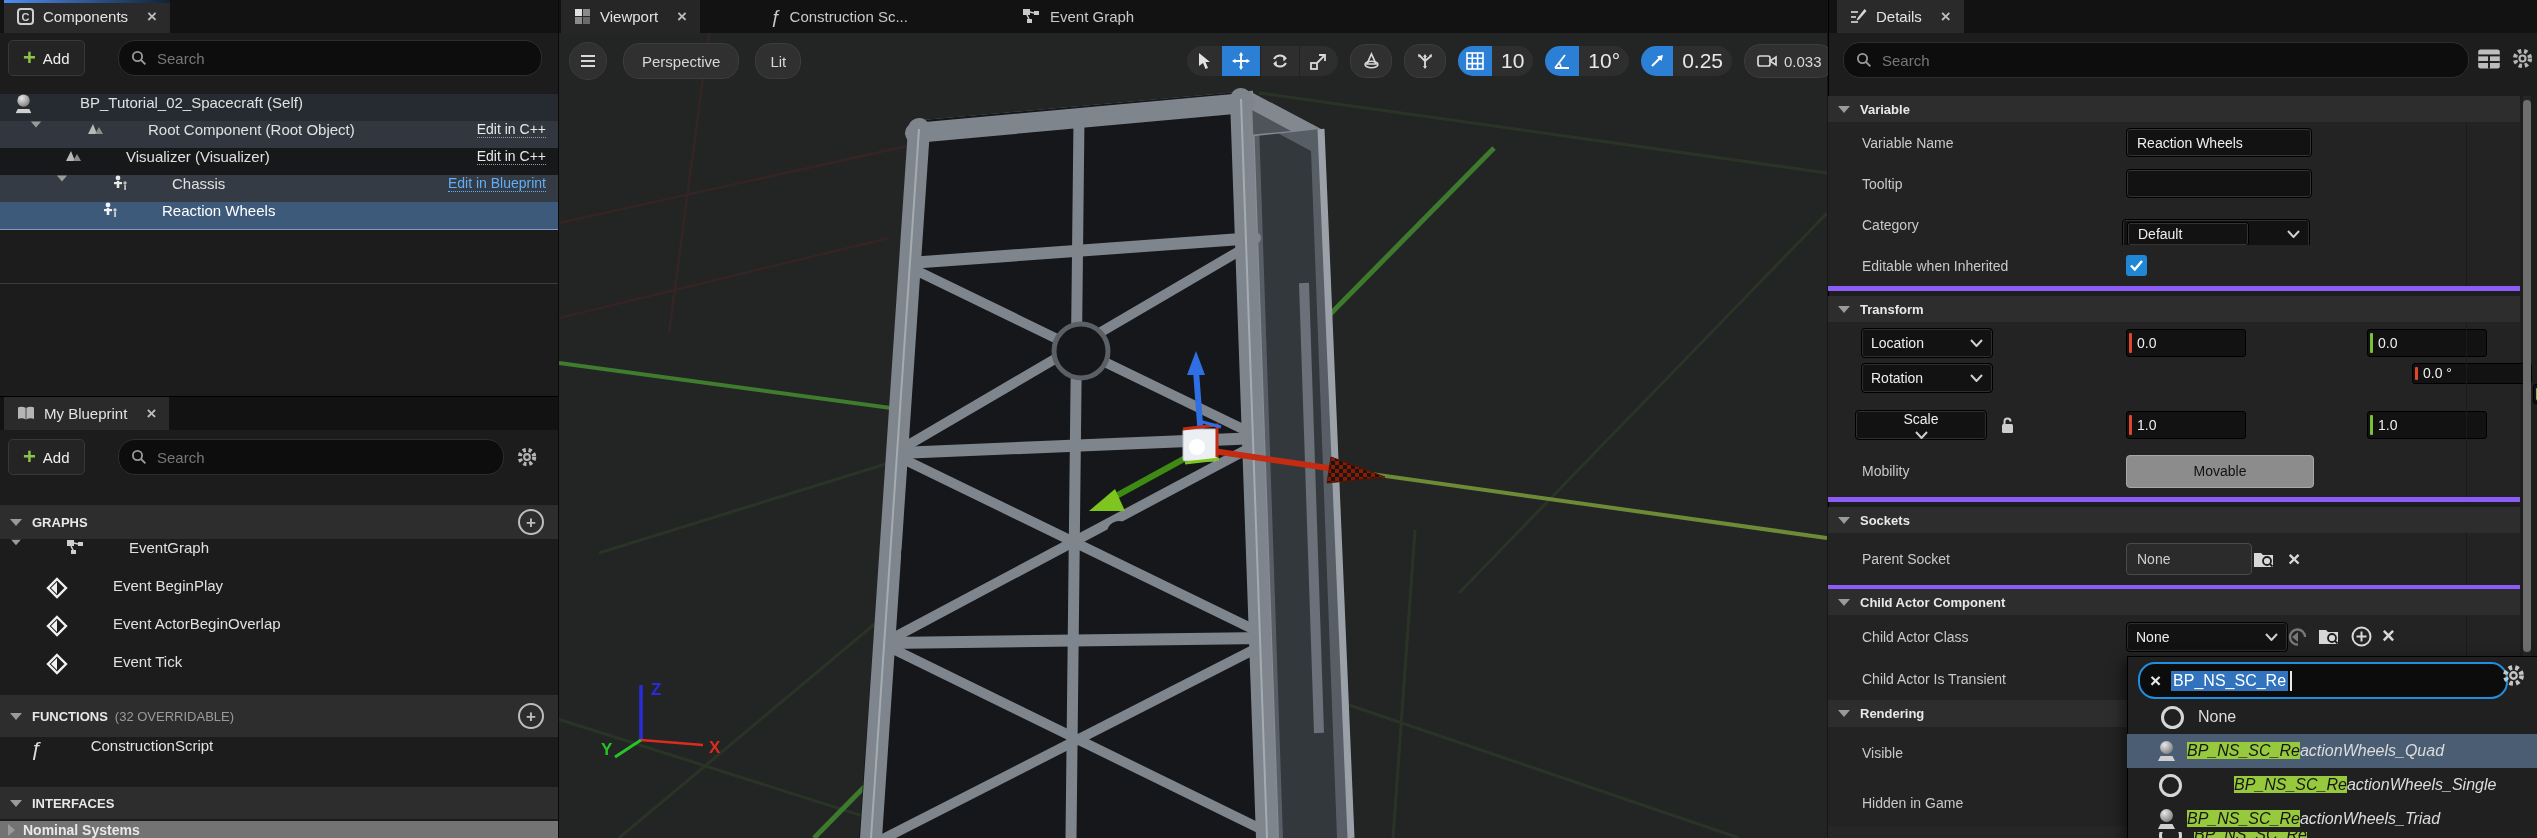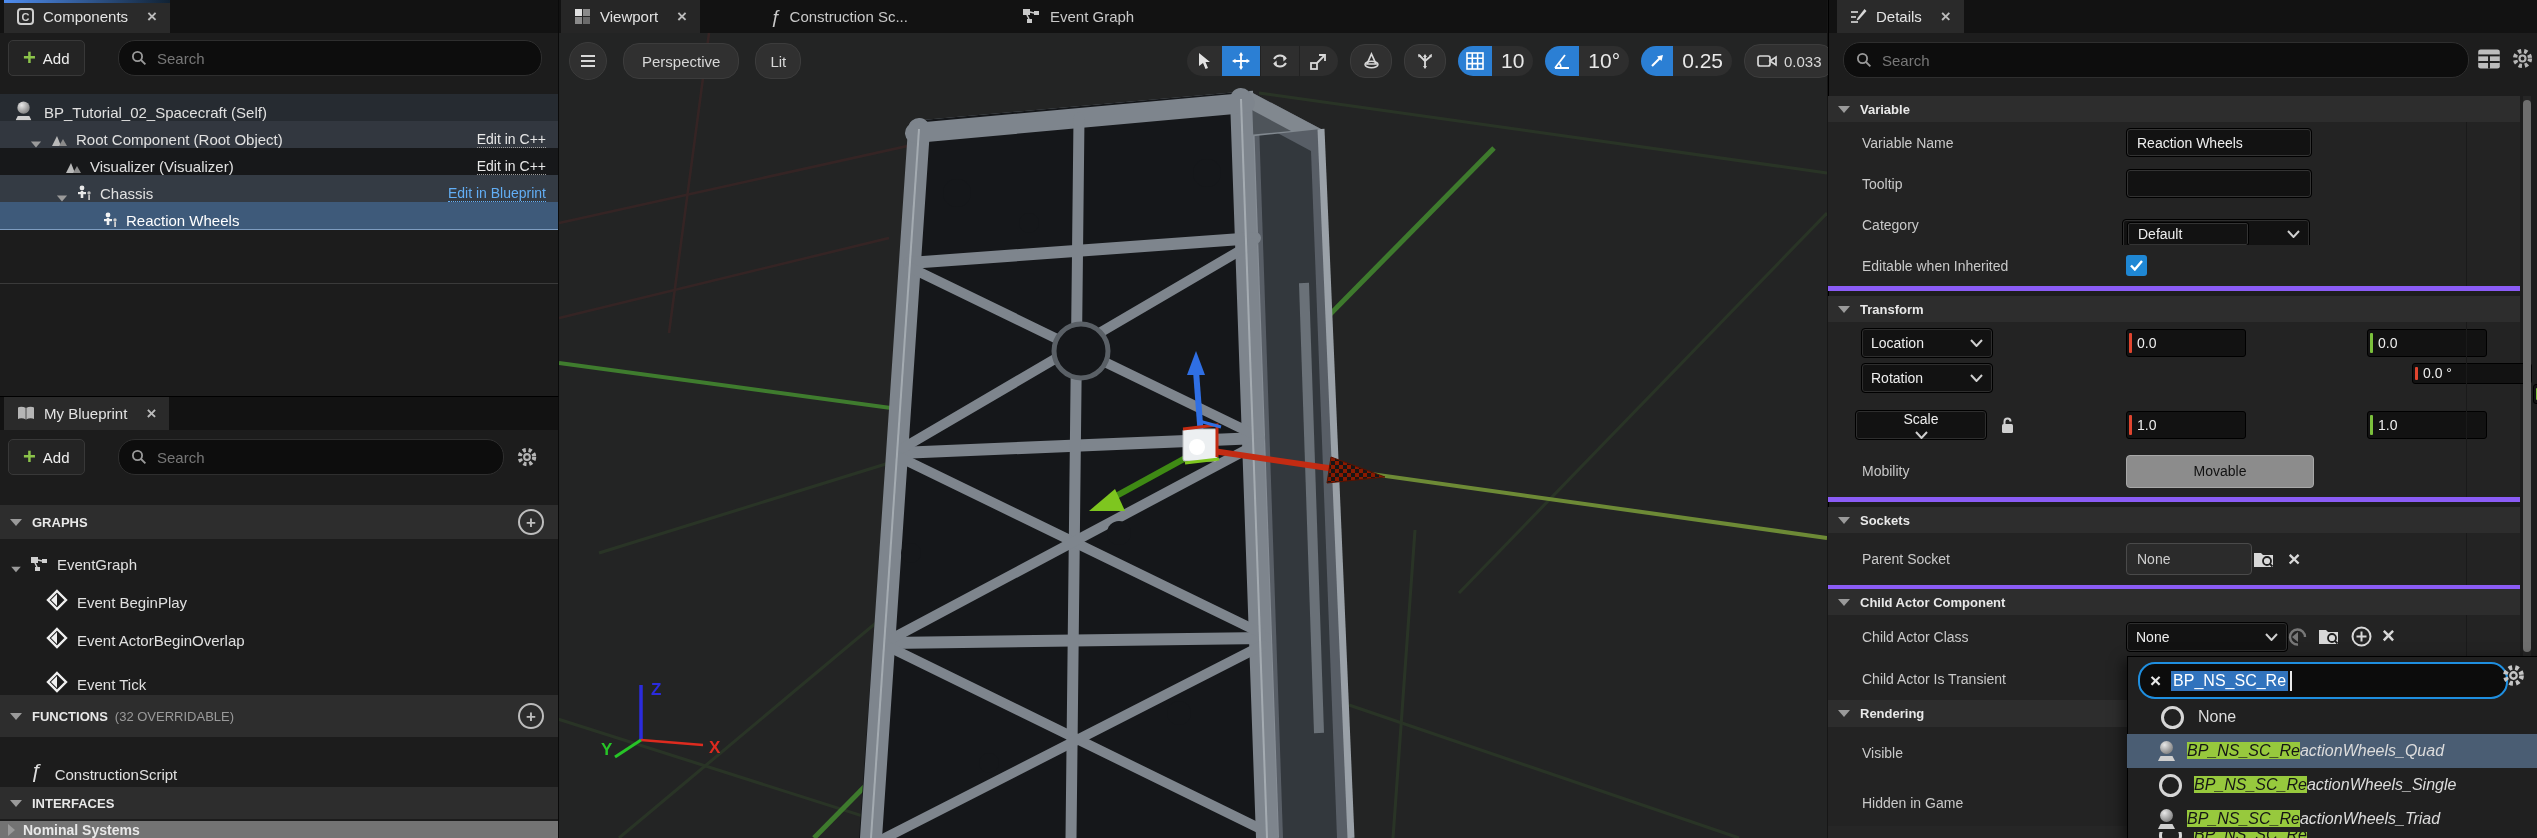--- a/index.html
+++ b/index.html
@@ -27,21 +27,21 @@
   .search input::placeholder{color:#777;}
   .hdr{display:flex;align-items:center;background:#2d2d2d;color:#e8e8e8;font-weight:bold;font-size:13px;}
   .hdr .tri{margin:0 10px 0 10px;}
   .tri{width:0;height:0;border-left:6px solid transparent;border-right:6px solid transparent;
        border-top:7px solid #9a9a9a;}
   .tri-r{width:0;height:0;border-top:6px solid transparent;border-bottom:6px solid transparent;
        border-left:7px solid #9a9a9a;}
   .plusc{width:22px;height:22px;border:2px solid #bdbdbd;border-radius:50%;color:#bdbdbd;
        display:flex;align-items:center;justify-content:center;font-size:17px;line-height:1;}
   
-  .crow{position:absolute;left:0;width:558px;height:27px;display:flex;align-items:flex-end;font-size:15px;color:#e0e0e0;}
+  .crow{position:absolute;left:0;width:558px;height:27px;display:flex;align-items:flex-start;font-size:15px;color:#e0e0e0;gap:36px;}
   .link{font-size:14px;color:#e8e8e8;border-bottom:1px dotted #9a9a9a;margin-left:auto;margin-right:12px;}
   .link.blue{color:#62aef5;border-bottom-color:#62aef5;}
   
   .drow{position:absolute;left:1828px;width:692px;background:#232323;border-bottom:5px solid #8b5cf6;
         display:flex;align-items:center;font-size:14px;color:#c9c9c9;}
   .drow::after{content:"";position:absolute;left:638px;top:0;bottom:0;width:1px;background:#1a1a1a;}
   .drow .lbl{margin-left:34px;}
   .tinput{background:#121212;border:1px solid #000;box-shadow:inset 0 0 0 1px #333;
         border-radius:4px;height:27px;display:flex;align-items:center;padding:0 10px;color:#eee;font-size:14px;}
   .numbox{background:#121212;border:1px solid #000;border-radius:3px;height:26px;display:flex;align-items:center;
@@ -722,21 +722,21 @@
   <span class="ring" style="margin-left:34px;"></span>
   <span style="margin-left:14px;">None</span>
 </div>
 <div class="pitem" style="top:734px;background:#4a5d73;">
   <span class="cam" style="margin-left:30px;">
       <span class="b1"></span>
       <span class="b2"></span>
     </span>
   <span style="margin-left:10px;"><span class="chip">BP_NS_SC_Re</span><span>actionWheels_Quad</span></span>
 </div>
-<div class="pitem" style="top:768px;">
+<div class="pitem" style="top:768px;gap:40px;">
   <span class="ring" style="margin-left:32px;"></span>
   <span style="margin-left:12px;"><span class="chip">BP_NS_SC_Re</span><span>actionWheels_Single</span></span>
 </div>
 <div class="pitem" style="top:802px;">
   <span class="cam" style="margin-left:30px;">
       <span class="b1"></span>
       <span class="b2"></span>
     </span>
   <span style="margin-left:10px;"><span class="chip">BP_NS_SC_Re</span><span>actionWheels_Triad</span></span>
 </div>

